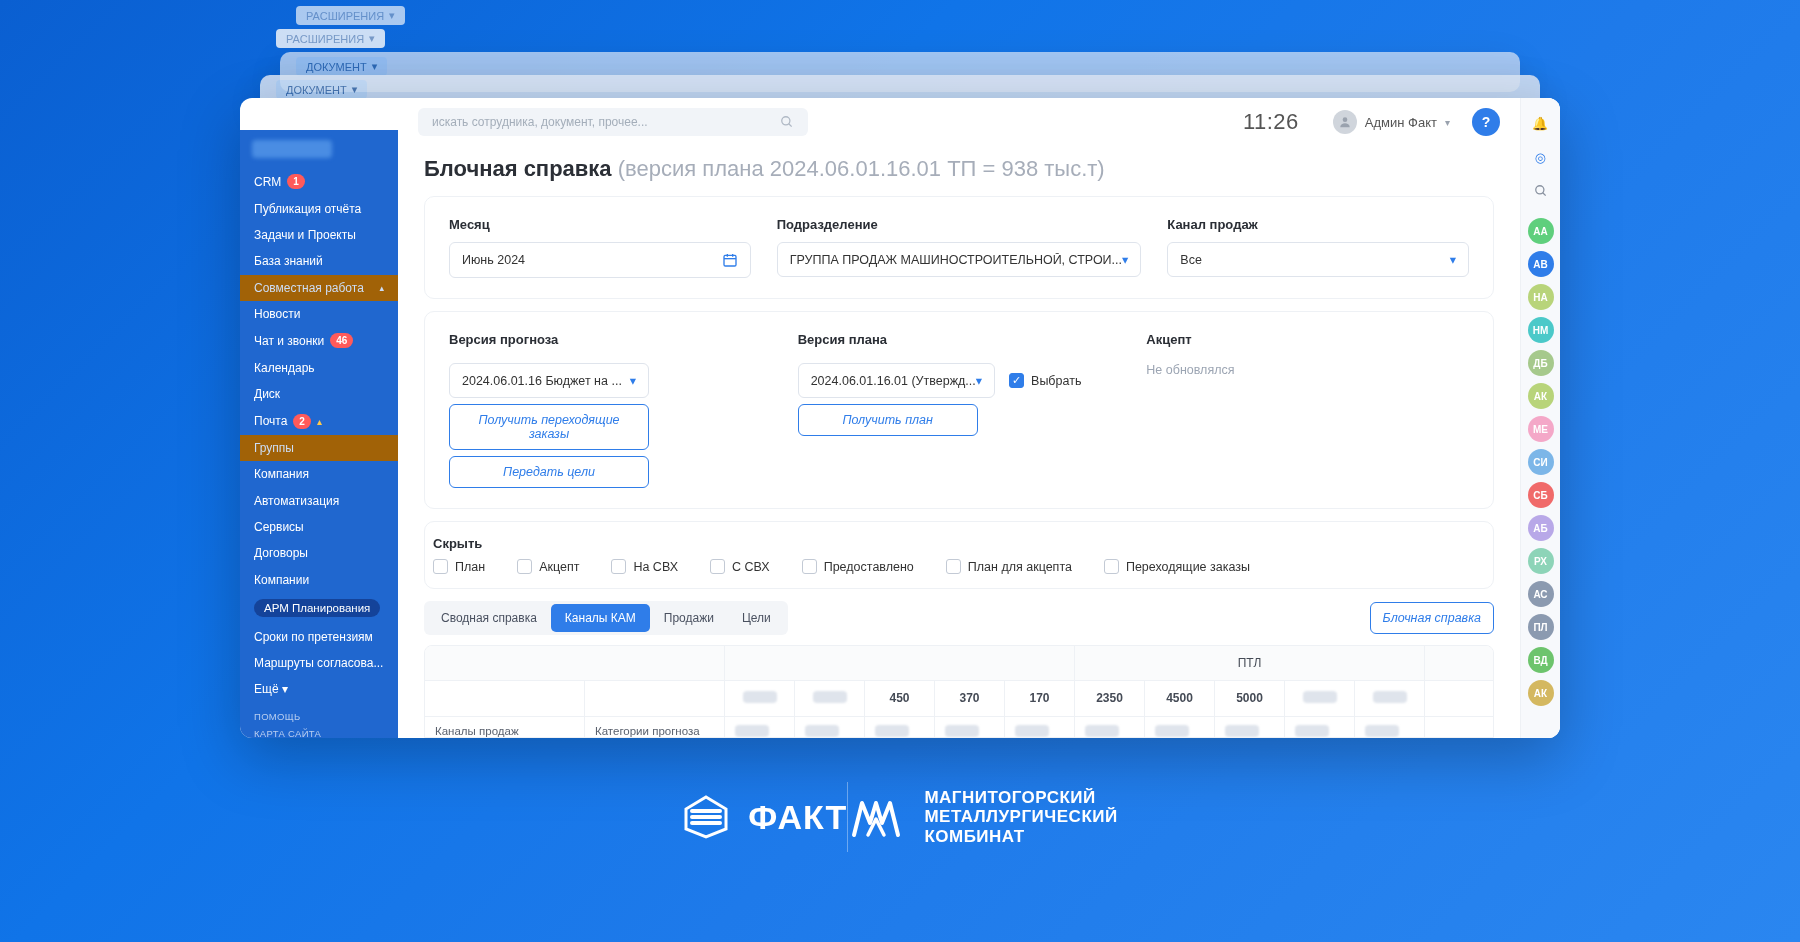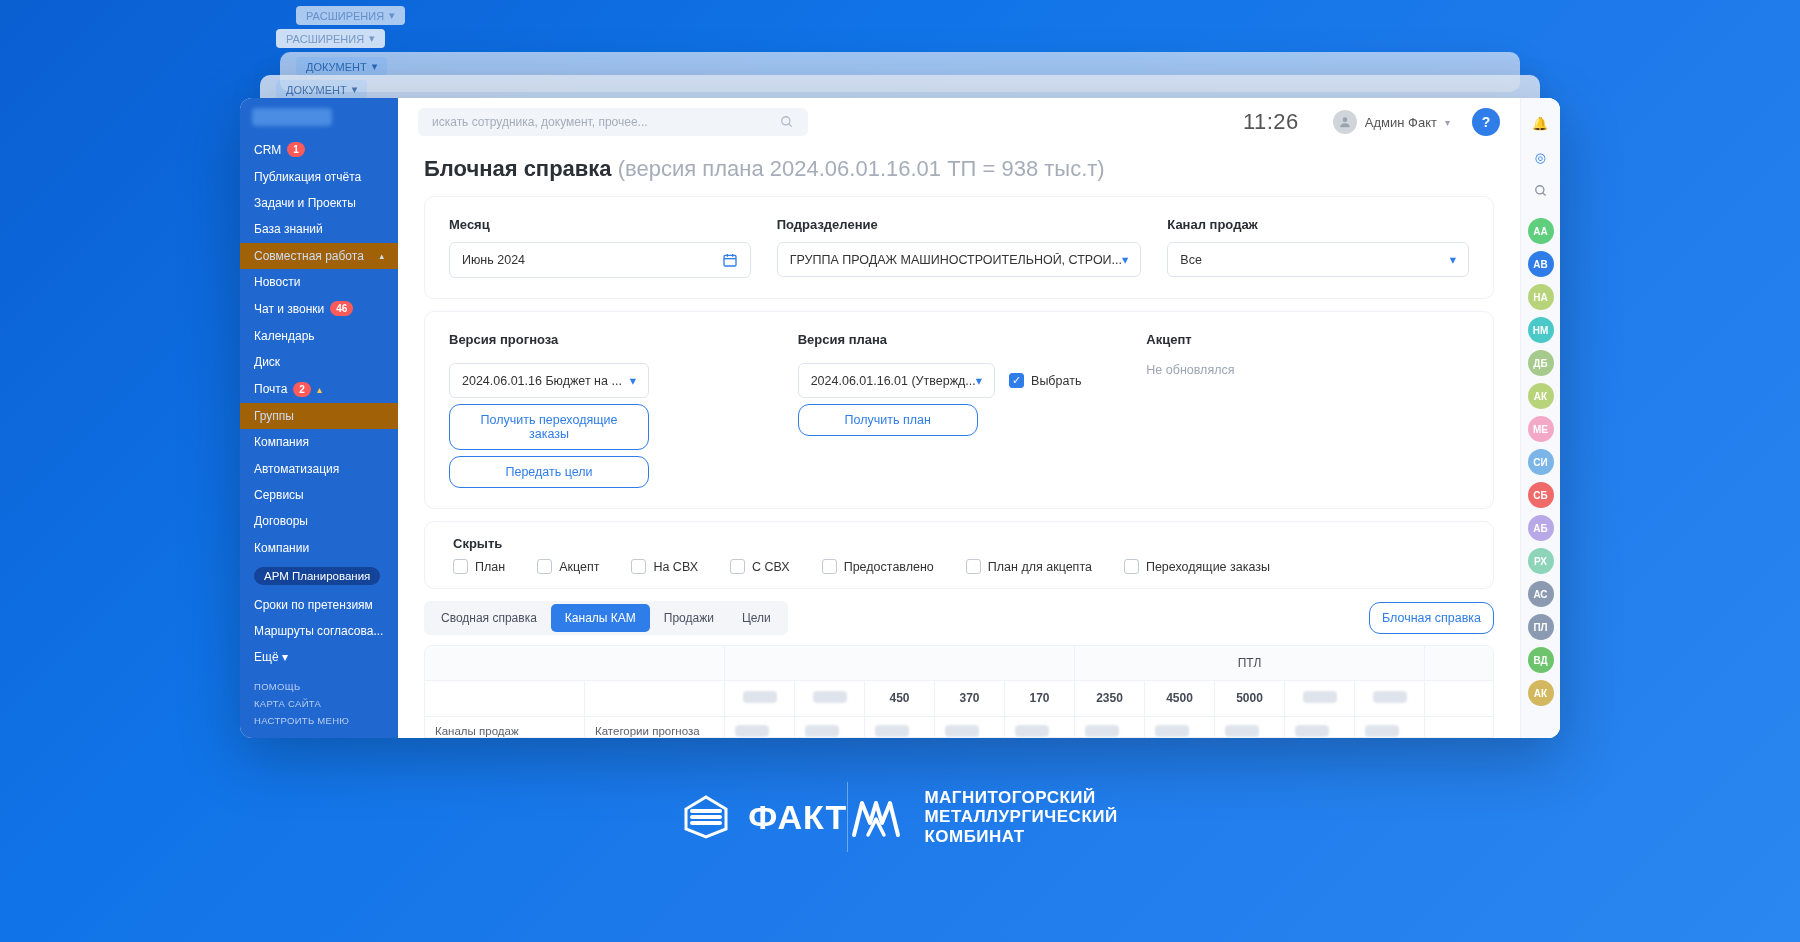--- a/index.html
+++ b/index.html
@@ -5,21 +5,21 @@
 * { box-sizing: border-box; margin: 0; padding: 0; }
 body { font-family: -apple-system, BlinkMacSystemFont, "Segoe UI", Arial, sans-serif; background: linear-gradient(135deg, #0a5fd1 0%, #1074e8 35%, #1e7aea 60%, #2a86f0 100%); width: 1800px; height: 942px; overflow: hidden; position: relative; }
 .bg-window { position: absolute; background: #dce6f5; border-radius: 10px; box-shadow: 0 10px 40px rgba(0,0,0,0.15); }
 .bg-window.w1 { left: 280px; top: 52px; width: 1240px; height: 40px; opacity: 0.7; }
 .bg-window.w2 { left: 260px; top: 75px; width: 1280px; height: 40px; opacity: 0.85; }
 .bg-header { display:flex; align-items:flex-start; justify-content:flex-end; height:100%; padding:0 16px; gap:8px; font-size:11px; color:#8aa2c4;flex-direction:column; }
 .bg-header .pill { background:#eef3fa; border-radius:4px; padding:3px 10px; display:flex; align-items:center; gap:5px; }
 .bg-header .sq { width:22px; height:22px; background:#eef3fa; border-radius:4px; }
 .bg-header .doc { background:#c9dff9; color:#3a6aa8; }
 .main-window { position:absolute; left:240px; top:98px; width:1320px; height:640px; background:#fff; border-radius:12px; overflow:hidden; box-shadow:0 20px 60px rgba(0,0,0,0.25); display:flex; }
-.sidebar { width:158px; background:#2067cf; color:#fff; font-size:12.5px; display:flex; flex-direction:column; overflow:hidden; }
+.sidebar { width:158px; background:#2067cf; color:#fff; font-size:12.5px; display:flex; flex-direction:column; overflow:hidden;margin-top:32px; }
 .side-search { display:flex; align-items:center; padding:10px 12px; }
 .side-logo-blur { width:80px; height:18px; background:#4a8de3; border-radius:4px; filter:blur(2px); }
 .side-item { padding:6.2px 14px; display:flex; align-items:center; gap:6px; cursor:pointer; white-space:nowrap; overflow:hidden; text-overflow:ellipsis; font-size:12px; }
 .side-item.dim { color:#9fbce9; }
 .side-item.hi { background:#a16207; color:#cdddf5; }
 .side-item.pill-active .pill-label { background:#14439a; border-radius:12px; padding:3px 10px; font-size:11.5px; }
 .side-badge { background:#ff5a5a; color:#fff; border-radius:10px; padding:0 6px; font-size:10px; font-weight:600; min-width:16px; text-align:center; line-height:15px; }
 .side-foot { margin-top:auto; padding:8px 14px 12px; display:flex; flex-direction:column; gap:6px; }
 .side-foot span { font-size:9.5px; color:#b8cef0; text-transform:uppercase; letter-spacing:.3px; }
 .content { flex:1; background:#fff; display:flex; flex-direction:column; overflow:hidden; }
@@ -33,21 +33,21 @@
 .help-btn { width:28px; height:28px; border-radius:50%; background:#2f7de9; color:#fff; display:flex; align-items:center; justify-content:center; font-weight:700; font-size:14px; }
 .page { padding:10px 26px 0; flex:1; overflow:hidden; display:flex; flex-direction:column; }
 .page-title { font-size:22px; font-weight:600; color:#2b2f36; margin-bottom:14px; }
 .page-title .sub { color:#a6adb9; font-weight:500; }
 .card { background:#fff; border:1px solid #eef1f5; border-radius:10px; padding:20px 24px; margin-bottom:12px; }
 .row3 { display:grid; grid-template-columns:1fr 1fr 1fr; gap:26px; }
 .field-label { font-size:13px; font-weight:600; color:#2a2e35; margin-bottom:10px; }
 .select-box { border:1px solid #dfe4ec; border-radius:6px; padding:9px 12px; display:flex; align-items:center; font-size:12.5px; color:#333; background:#fff; cursor:pointer; }
 .select-box .chev { margin-left:auto; color:#2f7de9; }
 .select-box.trunc span:first-child { white-space:nowrap; overflow:hidden; text-overflow:ellipsis; }
-.btn-outline { border:1.5px solid #2f7de9; background:#fff; color:#2f7de9; border-radius:11px; padding:9px 14px; font-size:12.5px; font-weight:500; cursor:pointer; text-align:center; }
+.btn-outline { border:1.5px solid #2f7de9; background:#fff; color:#2f7de9; border-radius:6px; padding:9px 14px; font-size:12.5px; font-weight:500; cursor:pointer; text-align:center;font-style:italic; }
 .btn-outline.sm { padding:8px 12px; }
 .vcol { display:flex; flex-direction:column; gap:6px; }
 .vcol .btn-outline { max-width:200px; }
 .chk { display:flex; align-items:center; gap:7px; font-size:12.5px; color:#333; }
 .chk .box { width:15px; height:15px; border:1.5px solid #c3cad5; border-radius:3px; background:#fff; display:flex; align-items:center; justify-content:center; }
 .chk.checked .box { background:#2f7de9; border-color:#2f7de9; color:#fff; font-size:11px; }
 .muted { color:#9ca5b3; font-size:12.5px; }
 .hide-row { display:flex; gap:32px; flex-wrap:wrap; }
 .tabs-bar { display:flex; align-items:center; gap:0; }
 .tabs { display:flex; background:#f3f5f8; border-radius:6px; padding:3px; }
@@ -290,21 +290,21 @@
             </div>
             <div class="btn-outline sm" style="width:180px">Получить план</div>
           </div>
           <div class="vcol">
             <div class="field-label">Акцепт</div>
             <div class="muted">Не обновлялся</div>
           </div>
         </div>
       </div>
 
-      <div class="card" style="padding:14px 28px;">
+      <div class="card" style="padding:14px 8px;">
         <div class="field-label" style="margin-bottom:8px">Скрыть</div>
         <div class="hide-row" id="hide-opts">
             <label class="chk">
               <span class="box"></span>
               <span>План</span>
             </label>
             <label class="chk">
               <span class="box"></span>
               <span>Акцепт</span>
             </label>

